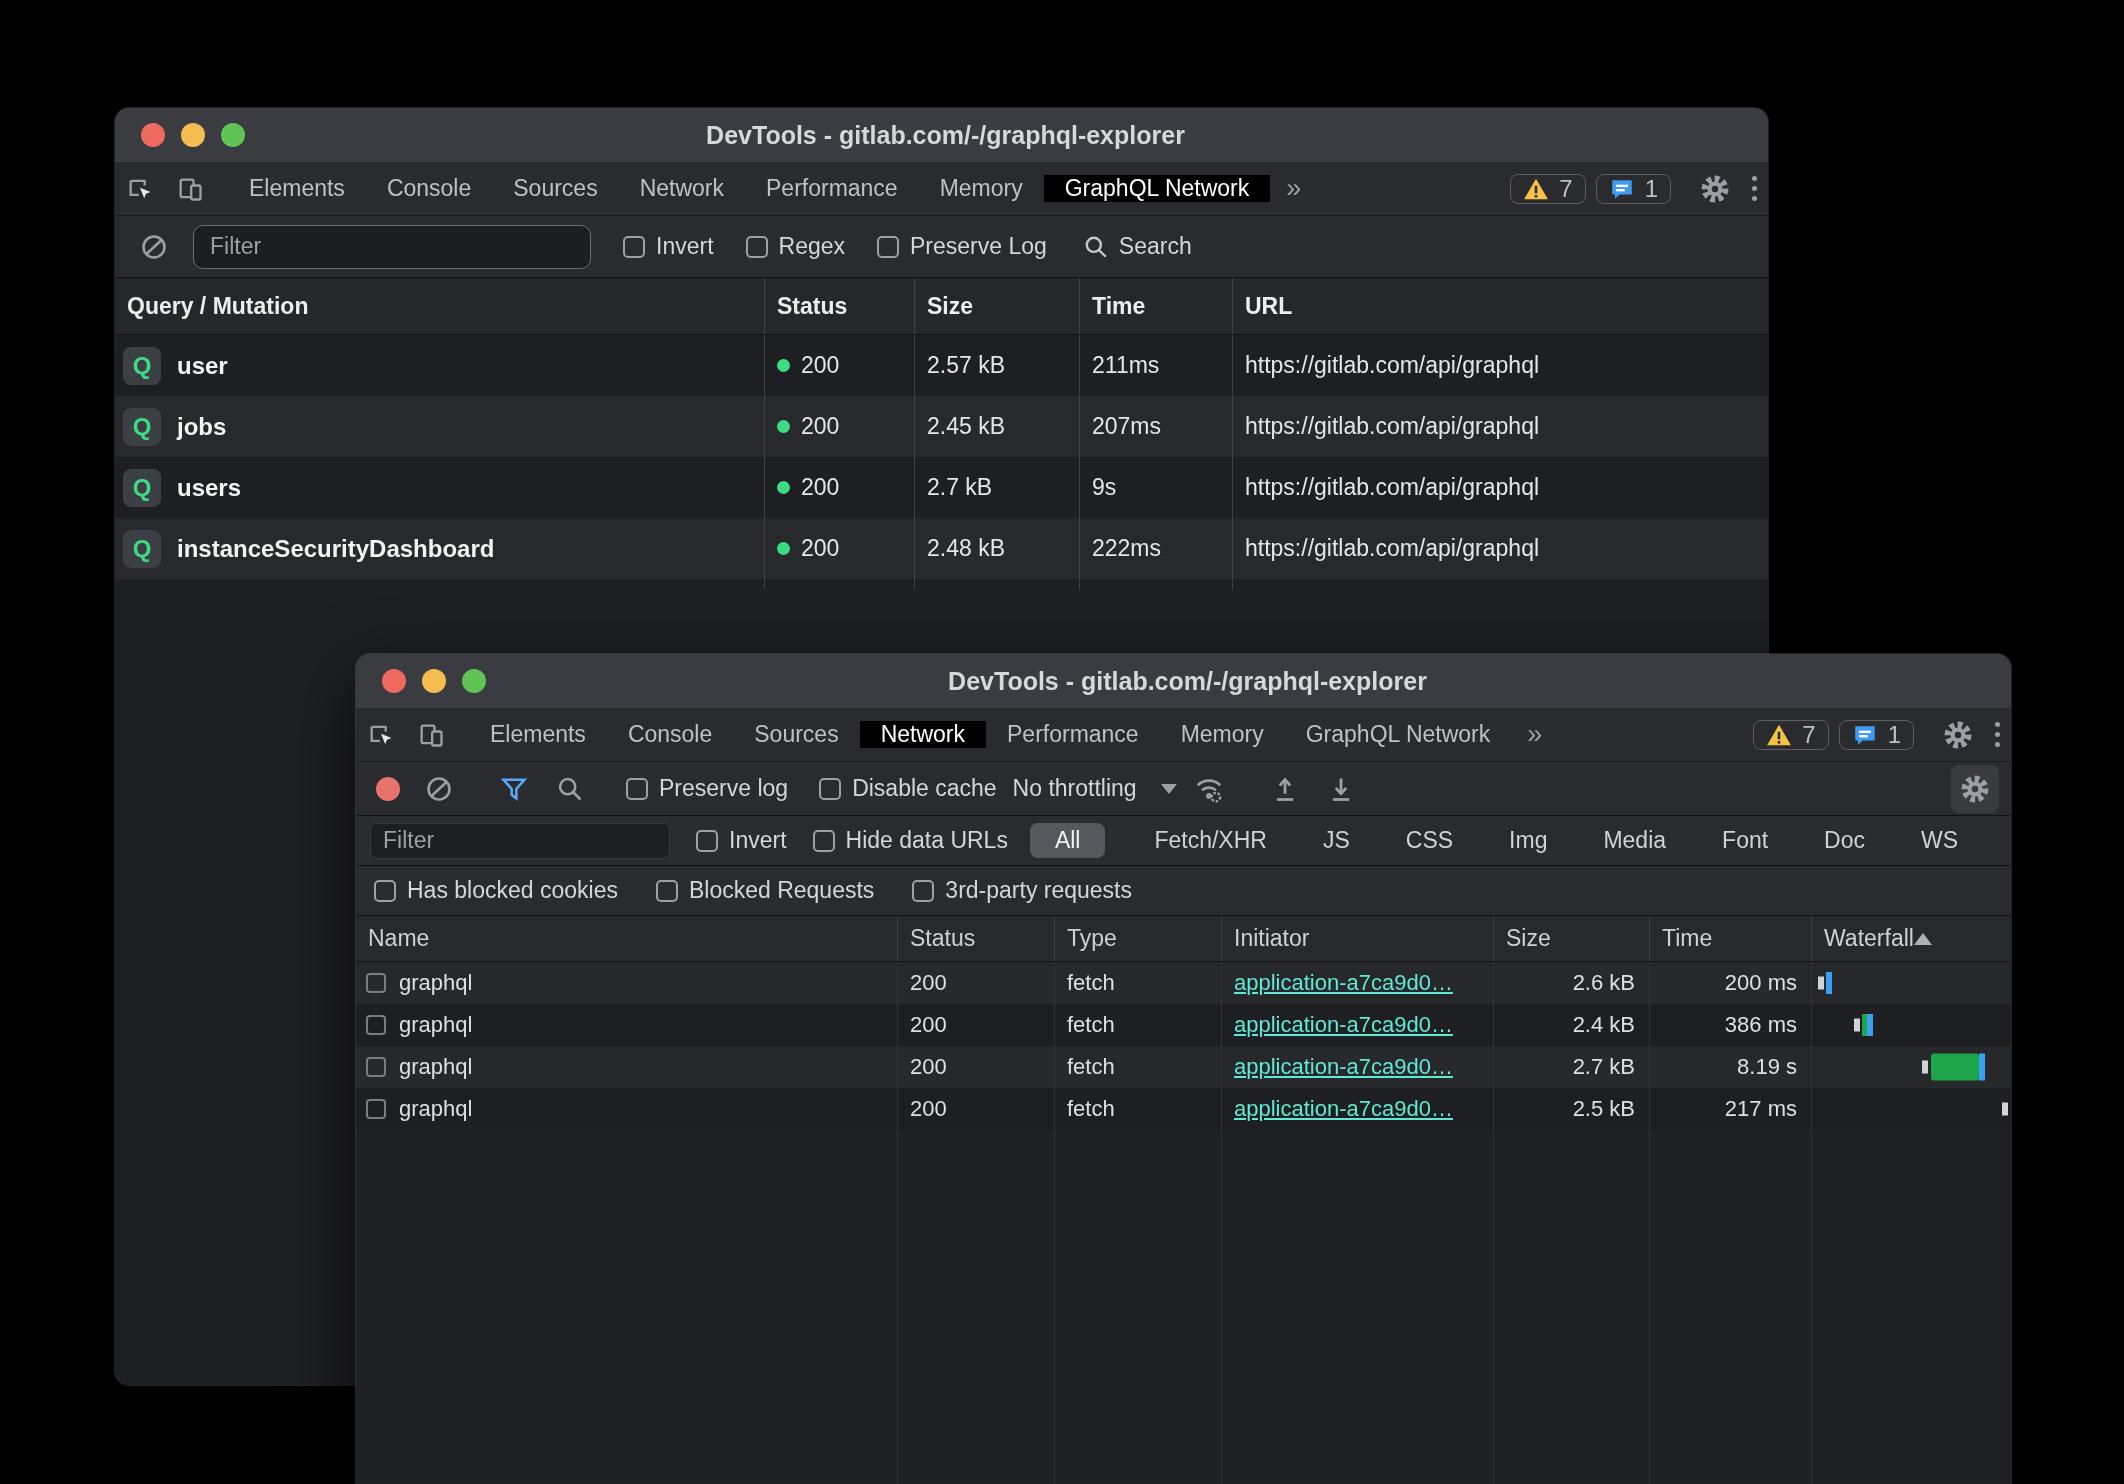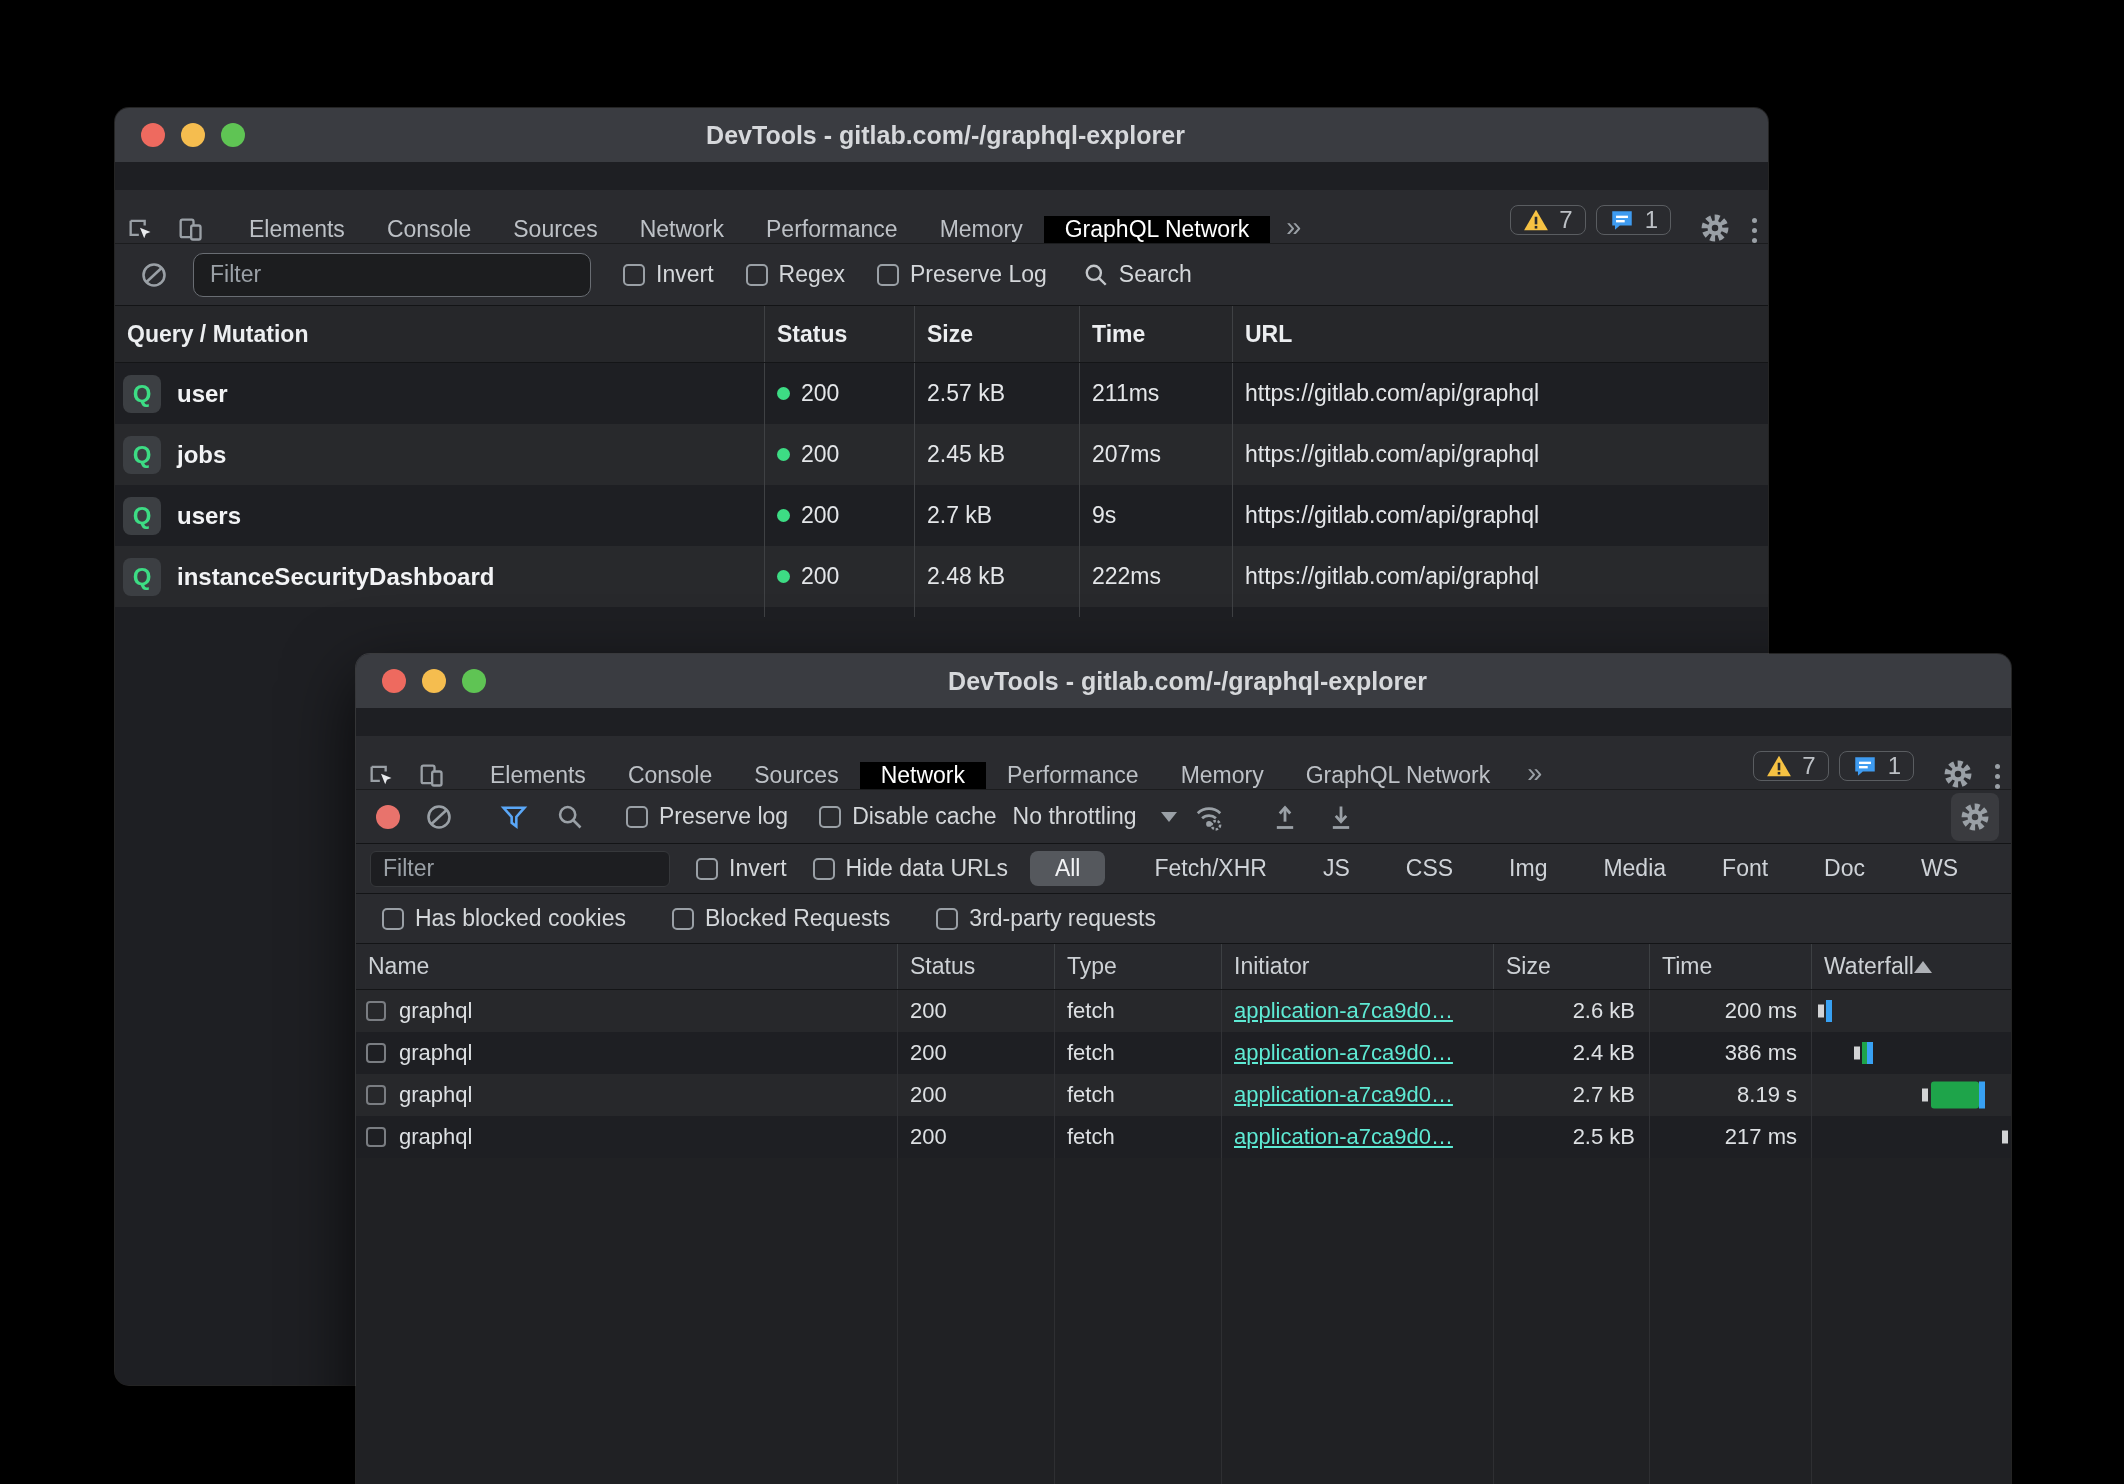--- a/index.html
+++ b/index.html
@@ -13,21 +13,21 @@
   #w2 { left:356px; top:654px; width:1655px; height:830px; border-bottom-left-radius:0; border-bottom-right-radius:0; }
 
   
   .titlebar { position:relative; height:54px; flex:0 0 54px; background:#3a3c41; display:flex; align-items:center; }
   .lights { display:flex; gap:16px; padding-left:26px; z-index:2; }
   .light { width:24px; height:24px; border-radius:50%; }
   .light.red { background:#ee6a5f; } .light.yellow { background:#f5bd4f; } .light.green { background:#5fc454; }
   .wtitle { position:absolute; left:8px; right:0; text-align:center; font-size:25px; font-weight:700; color:#d6d8db; }
 
   
-  .tabbar { height:54px; flex:0 0 54px; background:#2a2b2f; display:flex; align-items:flex-end; border-bottom:1px solid #1b1c1e;margin-top:28px; }
+  .tabbar { height:54px; flex:0 0 54px; background:#2a2b2f; display:flex; align-items:center; border-bottom:1px solid #1b1c1e; }
   .iconbtn { display:flex; align-items:center; justify-content:center; padding:0 11px; cursor:default; }
   .iconbtn svg { display:block; }
   .vsep { width:1px; background:#47494d; margin:12px 6px; }
   .tab { display:flex; align-items:center; padding:0 21px; font-size:23px; color:#bdc1c6; white-space:nowrap; }
   .tab.selected { background:#000; color:#fff; }
   .tab.more { font-size:27px; color:#9aa0a6; padding:0 16px; }
   .spacer { flex:1; }
   .badge { display:flex; align-items:center; gap:10px; border:1px solid #5a5d61; border-radius:8px;
            margin:8px 5px; padding:0 12px; font-size:24px; color:#bdc1c6; }
   .kebabdots { display:flex; flex-direction:column; gap:5px; }
@@ -69,21 +69,21 @@
                   padding:0 14px; border-bottom:1px solid #131416; }
   .netfilter { width:300px; height:36px; background:#1d1e21; border:1px solid #36383b; border-radius:6px;
                color:#e8eaed; font-size:23px; padding:0 12px; outline:none; font-family:inherit; }
   .netfilterrow .cb { margin-left:20px; }
   .chip { font-size:23px; color:#cfd3d8; padding:4px 25px; border-radius:8px; white-space:nowrap; }
   .chip.selected { background:#55585d; color:#f1f2f4; margin-left:16px; }
   .chipsep { width:1px; height:26px; background:#4a4c50; margin:0 6px; }
 
   .netopts { height:50px; flex:0 0 50px; background:#2a2b2f; display:flex; align-items:center; padding:0 14px;
              border-bottom:1px solid #131416; }
-  .netopts .cb { margin-left:12px; margin-right:34px; }
+  .netopts .cb { margin-left:4px; margin-right:34px; }
 
   .netgrid { display:grid; grid-template-columns:542px 157px 167px 272px 156px 162px 1fr; }
   .netgrid > div { border-right:1px solid #313236; display:flex; align-items:center; padding-left:12px; overflow:hidden; white-space:nowrap; }
   .netgrid > div:last-child { border-right:none; }
   .nethead { height:46px; background:#28292d; font-size:23px; color:#cdd1d5; border-bottom:1px solid #141517; }
   .nethead > div { border-right:1px solid #3d4043; }
   .nethead > div:last-child { border-right:none; justify-content:flex-start; padding-right:12px; }
   .sorttri { width:0; height:0; border-left:9px solid transparent; border-right:9px solid transparent; border-bottom:12px solid #aeb1b6; }
   .netrow { height:42px; font-size:22px; color:#dde0e3; }
   .netrow.alt { background:#27282b; }

